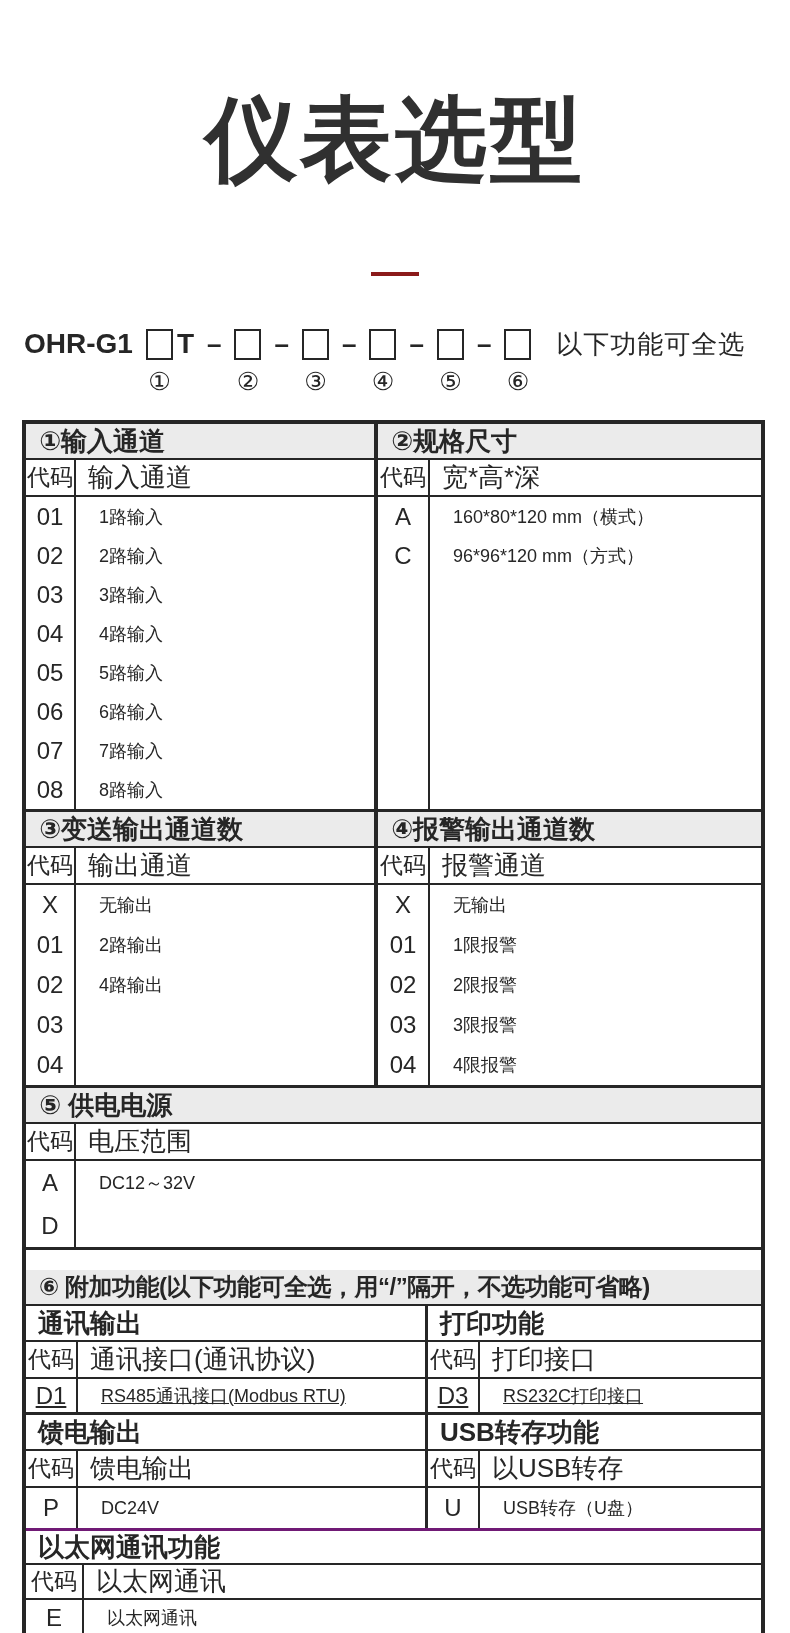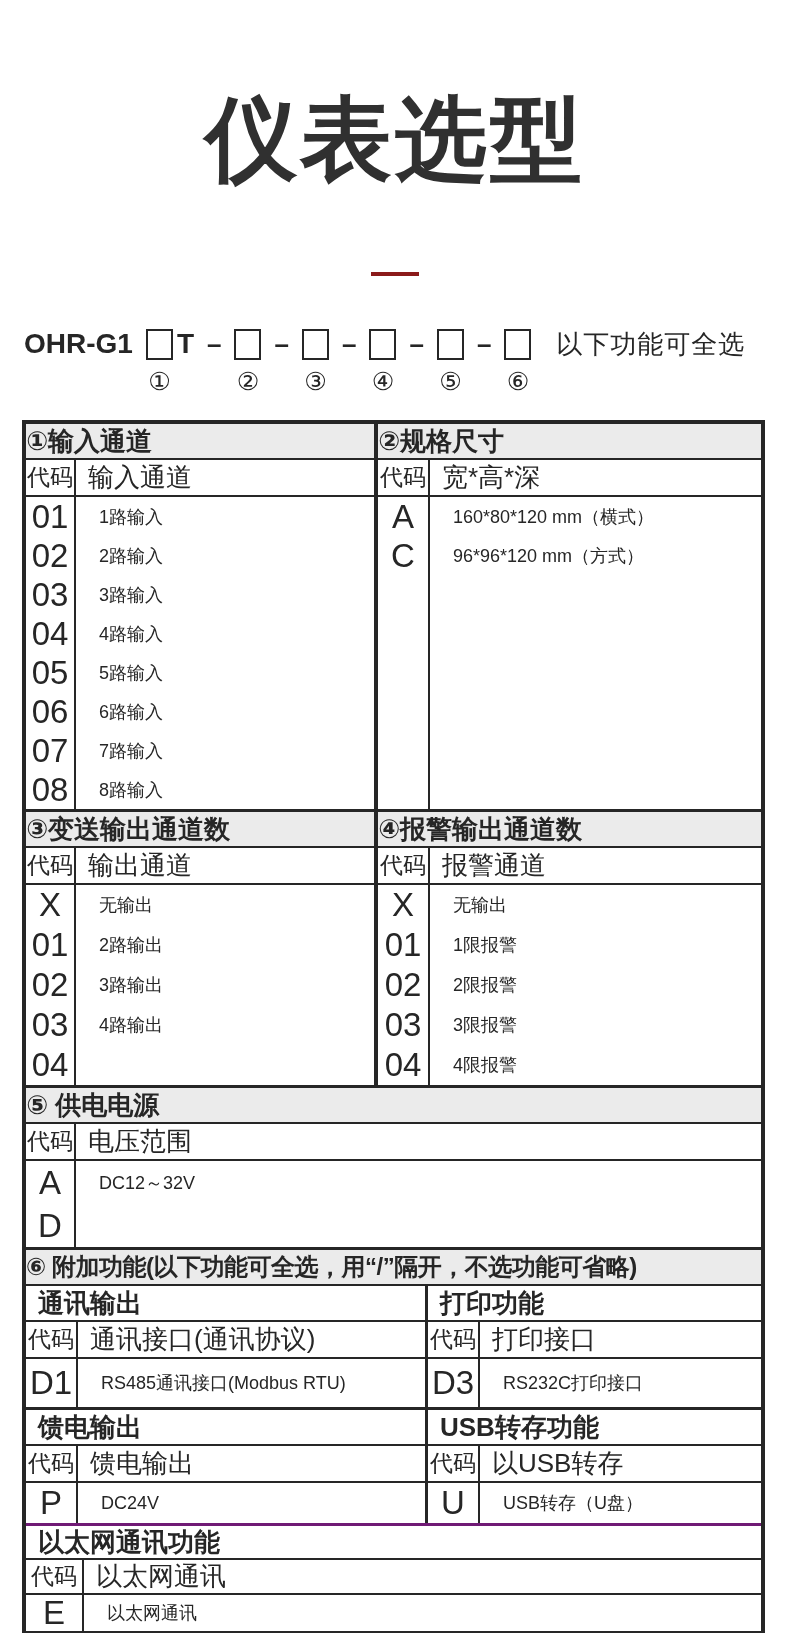--- a/index.html
+++ b/index.html
@@ -33,49 +33,49 @@
   .big-table {
     margin: 60px 0 0 22px; width: 743px;
     border: 4px solid #262626;
     display: flex; flex-direction: column;
   }
   .sec { border-top: 3px solid #262626; display: flex; flex-direction: column; }
   .sec.first { border-top: none; }
 
   .sec-title {
     height: 36px; background: #ebebeb; border-bottom: 2px solid #262626;
-    display: flex; align-items: center; 
+    display: flex; align-items: center; padding-left: 13px;
     font-size: 26px; font-weight: bold; white-space: nowrap;
   }
-  .sec-title.long { font-size: 24px; letter-spacing: -0.5px; }
+  .sec-title.long { font-size: 24px; letter-spacing: -0.5px; margin-top: 20px; }
 
   .sub-title {
     height: 36px; background: #ffffff; border-bottom: 2px solid #262626;
     display: flex; align-items: center; padding-left: 12px;
     font-size: 26px; font-weight: bold; white-space: nowrap;
   }
 
   .subhead { display: flex; height: 37px; border-bottom: 2px solid #262626; }
   .shc {
     width: 50px; border-right: 2px solid #262626;
     display: flex; align-items: center; justify-content: center; font-size: 23px;
   }
   .shd { flex: 1; display: flex; align-items: center; padding-left: 12px; font-size: 26px; white-space: nowrap; }
 
   .data { display: flex; flex: 1; }
   .codes { width: 50px; border-right: 2px solid #262626; display: flex; flex-direction: column; }
   .descs { flex: 1; display: flex; flex-direction: column; }
-  .ccell { display: flex; align-items: center; justify-content: center; font-size: 33px; }
+  .ccell { display: flex; align-items: center; justify-content: center; font-size: 24px; }
   .dcell { display: flex; align-items: center; padding-left: 23px; font-size: 18px; white-space: nowrap; }
 
   
   .sec-12 .ccell, .sec-12 .dcell { height: 39px; }
   .sec-34 .ccell, .sec-34 .dcell { height: 40px; }
   .sec-5  .ccell, .sec-5  .dcell { height: 43px; }
-  .sp1 .ccell, .sp1 .dcell { height: 48px; }
+  .sp1 .ccell, .sp1 .dcell { height: 33px; text-decoration: underline; }
   .sp2 .ccell, .sp2 .dcell { height: 40px; }
   .sec-eth .ccell, .sec-eth .dcell { height: 36px; }
   .sec-eth .sub-title { height: 34px; }
   .sec-eth .subhead { height: 35px; }
   .sec-eth .shc, .sec-eth .codes { width: 58px; }
 
   
   .pair { display: flex; align-items: stretch; flex: 1; }
   .half { display: flex; flex-direction: column; }
   .pair1 .half-l { width: 352px; border-right: 4px solid #262626; }
@@ -195,21 +195,20 @@
           <span class="ccell">X</span>
               <span class="ccell">01</span>
               <span class="ccell">02</span>
               <span class="ccell">03</span>
               <span class="ccell">04</span>
             </div>
           <div class="descs">
 
           <span class="dcell">无输出</span>
               <span class="dcell">2路输出</span>
-              <span class="dcell">3路输出</span>
               <span class="dcell">4路输出</span>
             </div>
         </div>
       </div>
       <div class="half half-r">
         <div class="sec-title">④报警输出通道数</div>
         <div class="subhead">
           <span class="shc">代码</span>
           <span class="shd">报警通道</span>
         </div>

